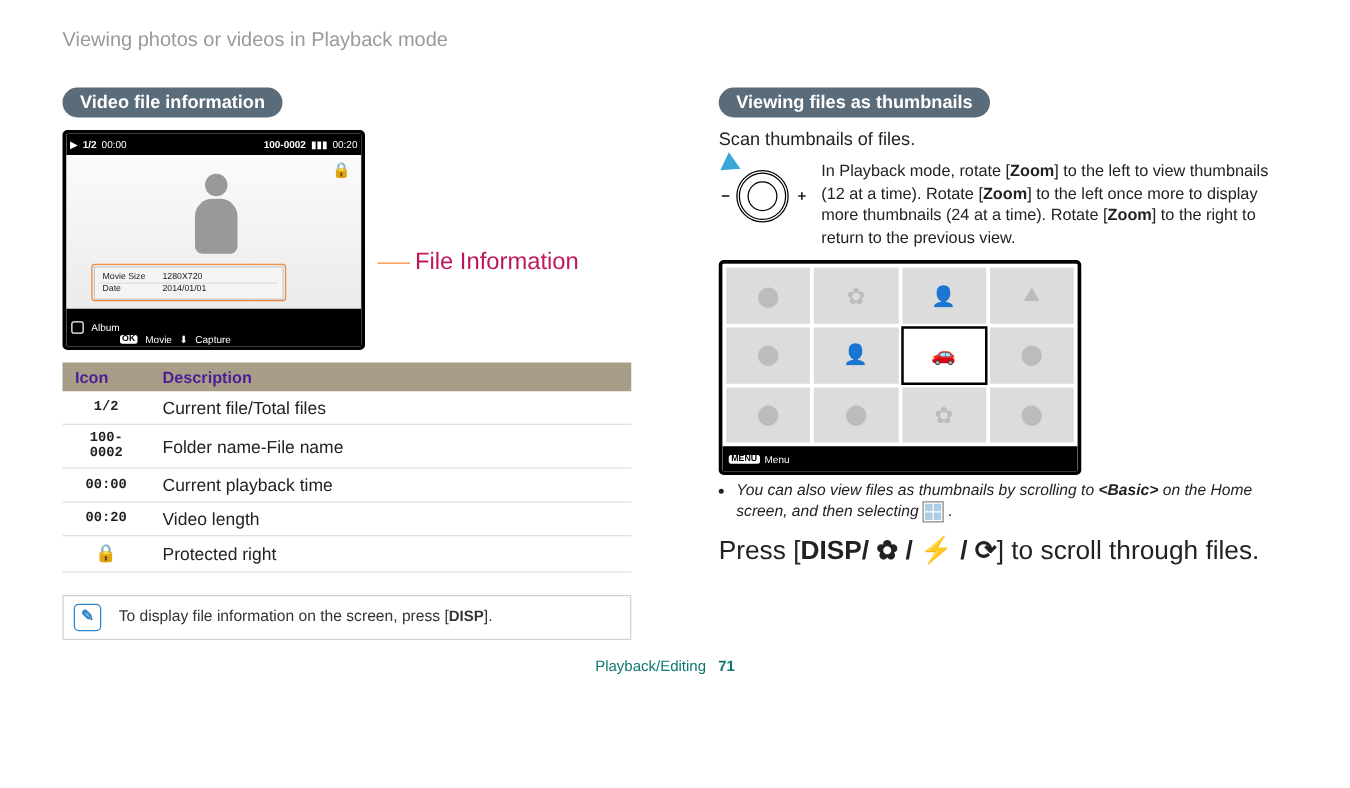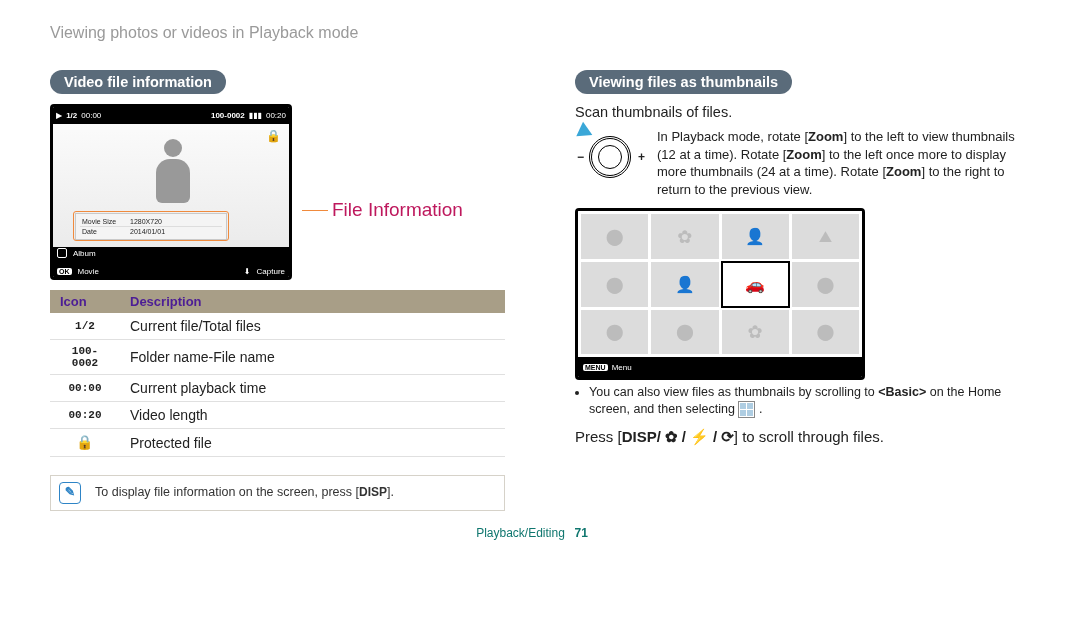--- a/index.html
+++ b/index.html
@@ -94,21 +94,21 @@
     border-radius:3px;
     pointer-events:none;
   }
   .ss-bt {
     position:absolute; bottom:0; left:0; right:0;
     height: 30px;
     background:#000;
     color:#fff;
     font-size: 8px;
     display:flex;
-    flex-direction:column;
+    flex-direction:row;
     padding: 1px 4px;
   }
   .ss-bt .row{display:flex;gap:6px;align-items:center;}
   .ss-bt .row2{display:flex;gap:6px;align-items:center;margin-top:auto;}
   .key-chip {
     background:#fff;color:#000;border-radius:2px;
     padding: 0 2px; font-size:7px; font-weight:bold;
     display:inline-block;
   }
   .fi-label {
@@ -236,32 +236,33 @@
   .thumb-bottom {
     height:20px;background:#000;color:#fff;
     font-size:8px;
     display:flex;align-items:center;
     padding:0 5px;gap:4px;
   }
   .bullets {
     font-size:12.5px;
     margin: 4px 0 0 0;
     padding-left: 14px;
+    font-style: italic;
   }
   .bullets li { margin-bottom: 4px; line-height:1.35;}
   .grid-mini {
     display:inline-grid;
     grid-template-columns:repeat(2,6px);
     grid-template-rows:repeat(2,6px);
     gap:1px; vertical-align:middle;
     border:1px solid #888; padding:1px;
   }
   .grid-mini span{background:#aecde2;}
   .press-line {
-    font-size:15px;
+    font-size:21px;
     margin-top:10px;
   }
   .press-line .big-key{font-weight:800;font-family:"Arial Black",Arial,sans-serif;}
 
   .footer {
     position:absolute;
     bottom: 18px;
     left:0;right:16px;
     text-align:center;
     font-size:12px;
@@ -342,21 +343,21 @@
           <tr>
               <td class="ic">00:00</td>
               <td>Current playback time</td>
             </tr>
           <tr>
               <td class="ic">00:20</td>
               <td>Video length</td>
             </tr>
           <tr>
               <td class="ic" style="font-size:14px">🔒</td>
-              <td>Protected file</td>
+              <td>Protected right</td>
             </tr>
         </tbody>
       </table>
 
       <div class="note-box">
         <div class="note-icon">✎</div>
         <span>To display file information on the screen, press [</span><span class="bold-key">DISP</span><span>].</span>
       </div>
     </div>
 

